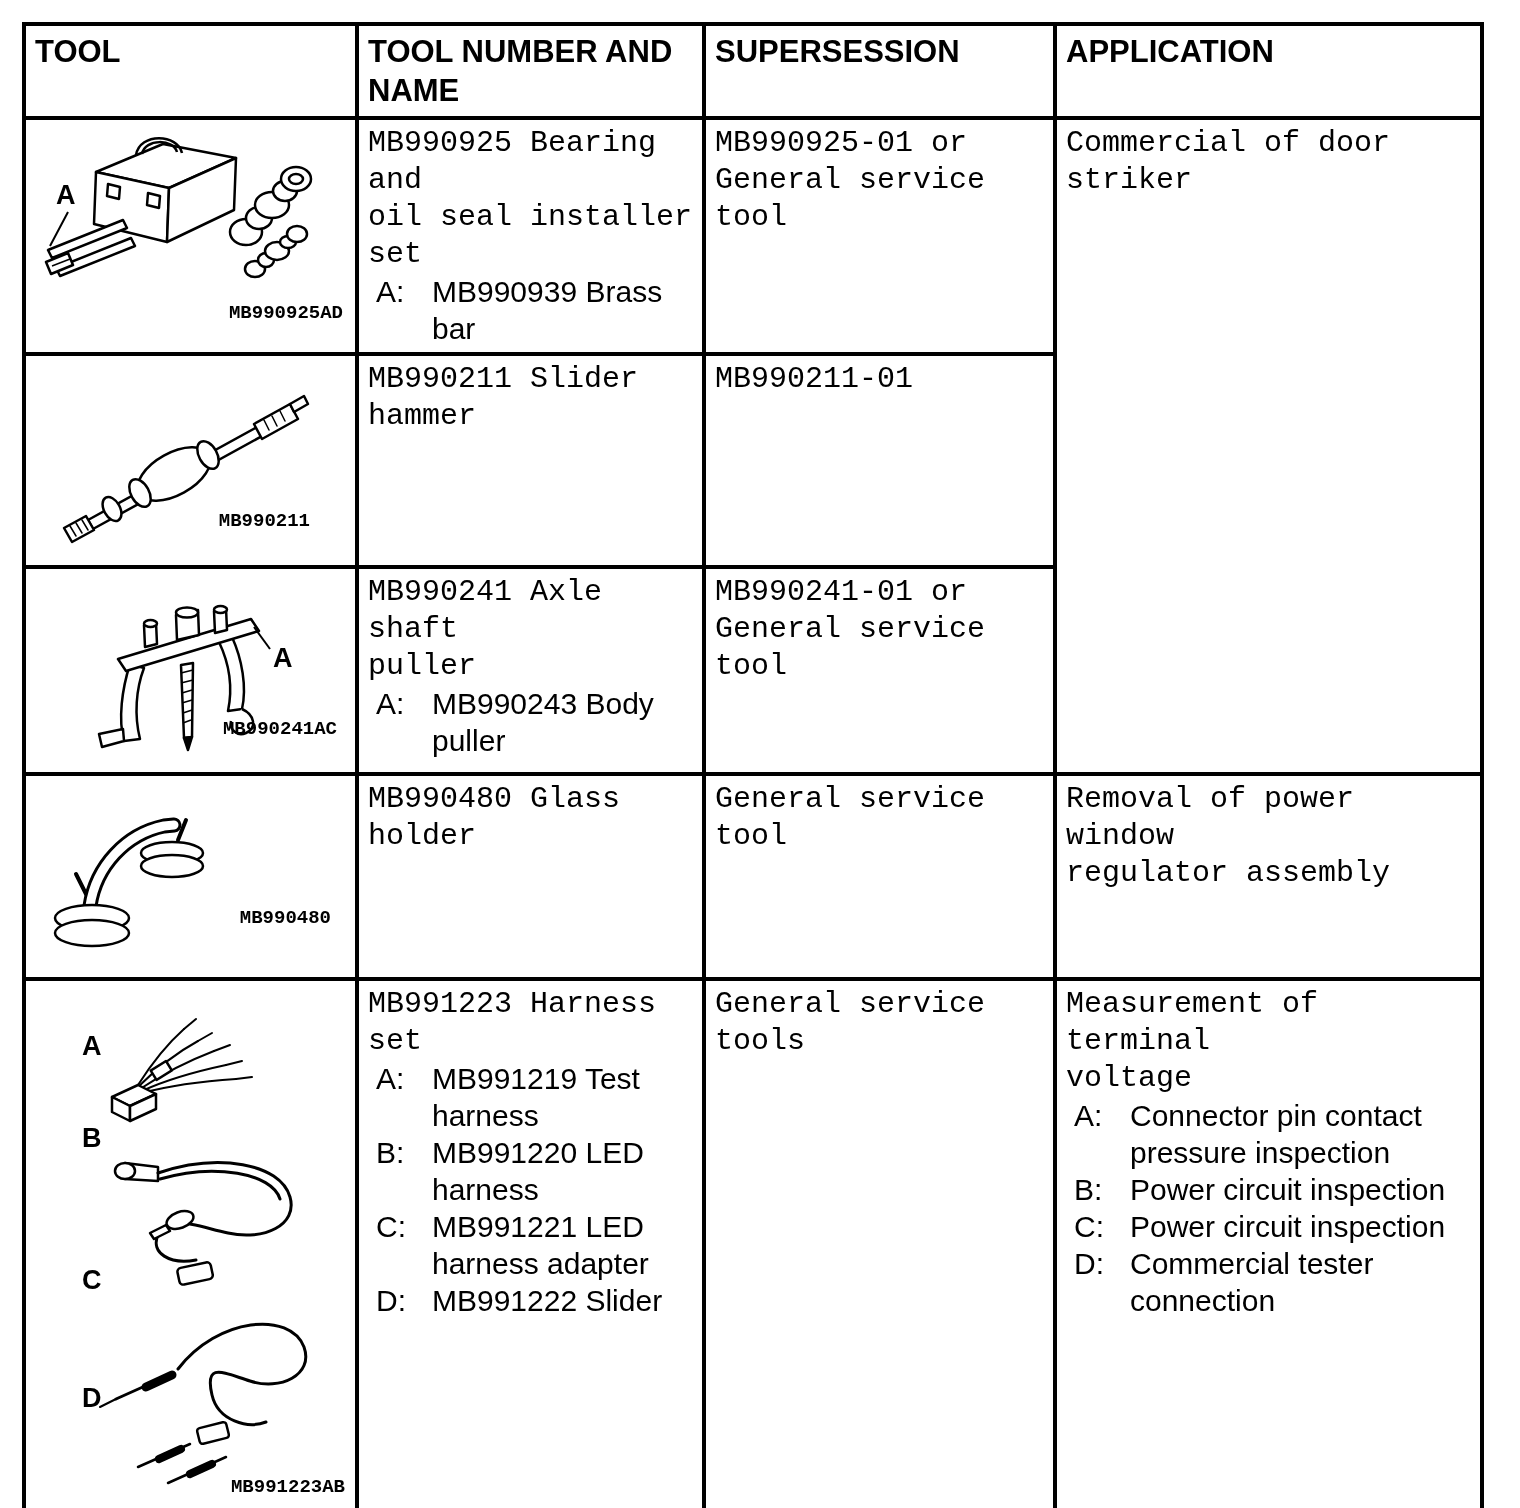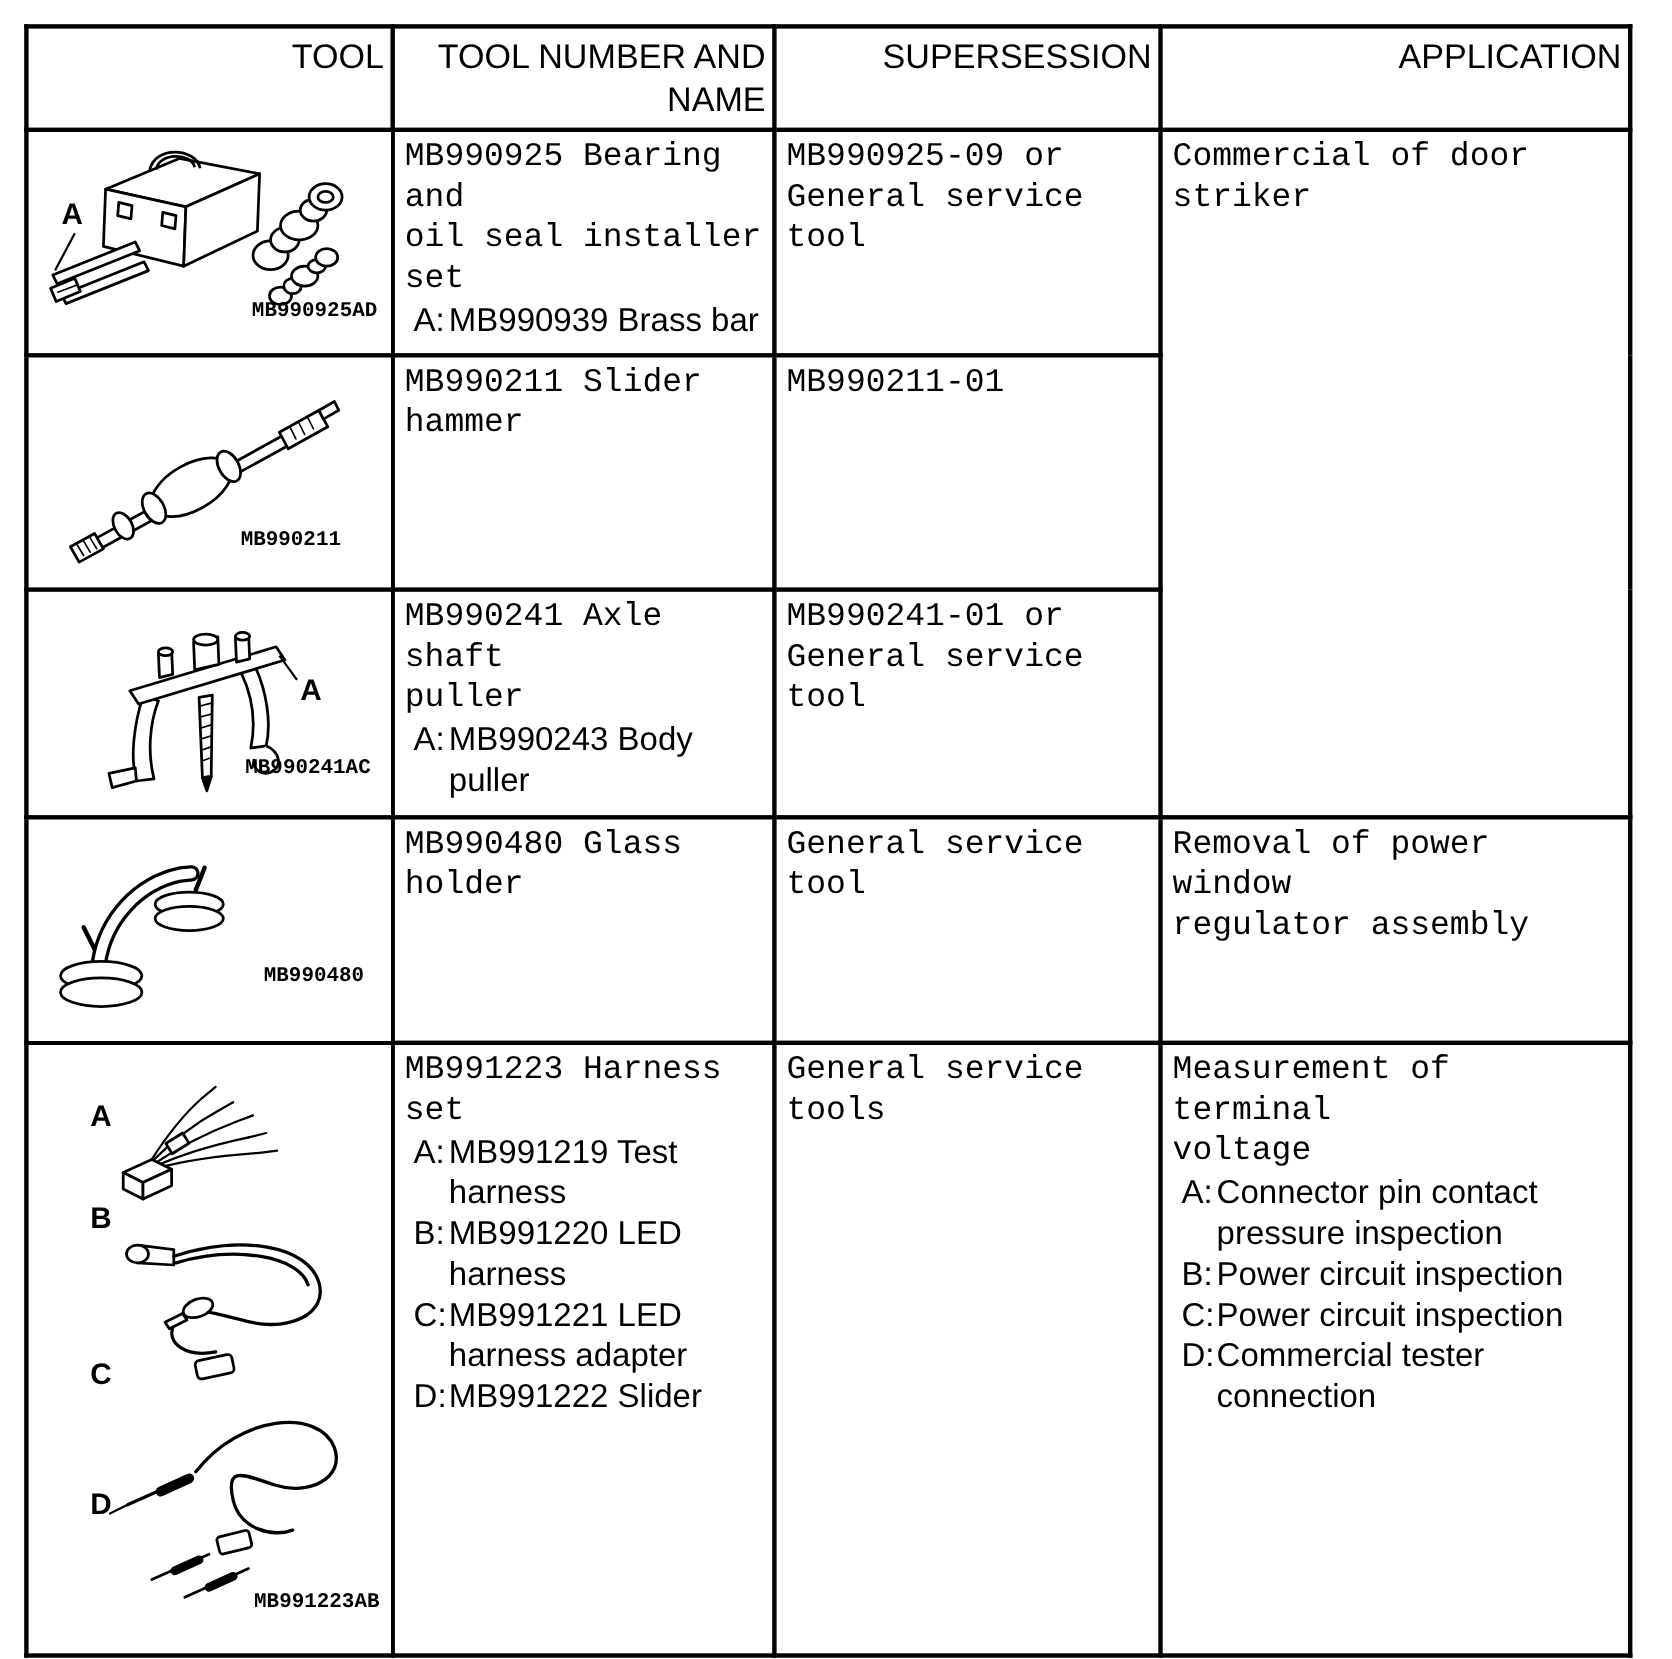--- a/index.html
+++ b/index.html
@@ -1,24 +1,24 @@
 <!DOCTYPE html>
 <html><head>
 <meta charset="utf-8">
 <style>
   html,body{margin:0;padding:0;background:#ffffff;}
   body{width:1520px;height:1508px;font-family:"Liberation Sans",sans-serif;color:#000;overflow:hidden;}
   table.tools{border-collapse:collapse;table-layout:fixed;margin:22px 0 0 22px;width:1458px;}
   td,th{border:4px solid #000;vertical-align:top;background:#fff;}
-  th{font-size:31px;line-height:39px;font-weight:normal;text-align:right;padding:6px 6px 6px 9px;white-space:pre-line;}
+  th{font-size:31px;line-height:39px;font-weight:bold;text-align:left;padding:6px 6px 6px 9px;white-space:pre-line;}
   td.txt{font-size:30px;line-height:37px;padding:5px 6px 5px 9px;}
   .main{white-space:pre-line;font-family:Liberation Mono, monospace;}
   .sub{display:flex;align-items:flex-start;}
   .letter{flex:0 0 32px;margin-left:8px;}
-  .subtext{flex:1;white-space:pre-line;}
+  .subtext{flex:1;white-space:pre-line;margin-left:24px;}
   td.img-cell{padding:0;position:relative;}
   td.img-cell svg{display:block;position:absolute;left:0;top:0;}
   .img-label{position:absolute;font-weight:bold;font-size:19px;letter-spacing:0px;font-family:Liberation Mono, monospace;}
   .callout{position:absolute;font-weight:bold;font-size:27px;line-height:27px;}
   tr.h-head{height:81px;}
   tr.h-r1{height:205px;}
   tr.h-r2{height:213px;}
   tr.h-r3{height:207px;}
   tr.h-r4{height:205px;}
   tr.h-r5{height:557px;}
@@ -78,21 +78,21 @@
     </td>
     <td class="txt">
       <div class="main">MB990925 Bearing and
 oil seal installer set</div>
       <div class="sub">
         <span class="letter">A:</span>
         <span class="subtext">MB990939 Brass bar</span>
       </div>
     </td>
     <td class="txt">
-      <div class="main">MB990925-09 or
+      <div class="main">MB990925-01 or
 General service tool</div>
     </td>
     <td class="txt" rowspan="3">
       <div class="main">Commercial of door striker</div>
     </td>
   </tr>
 
   <tr class="h-r2">
     <td class="img-cell">
       <svg width="333" height="205" viewBox="0 0 333 205">

